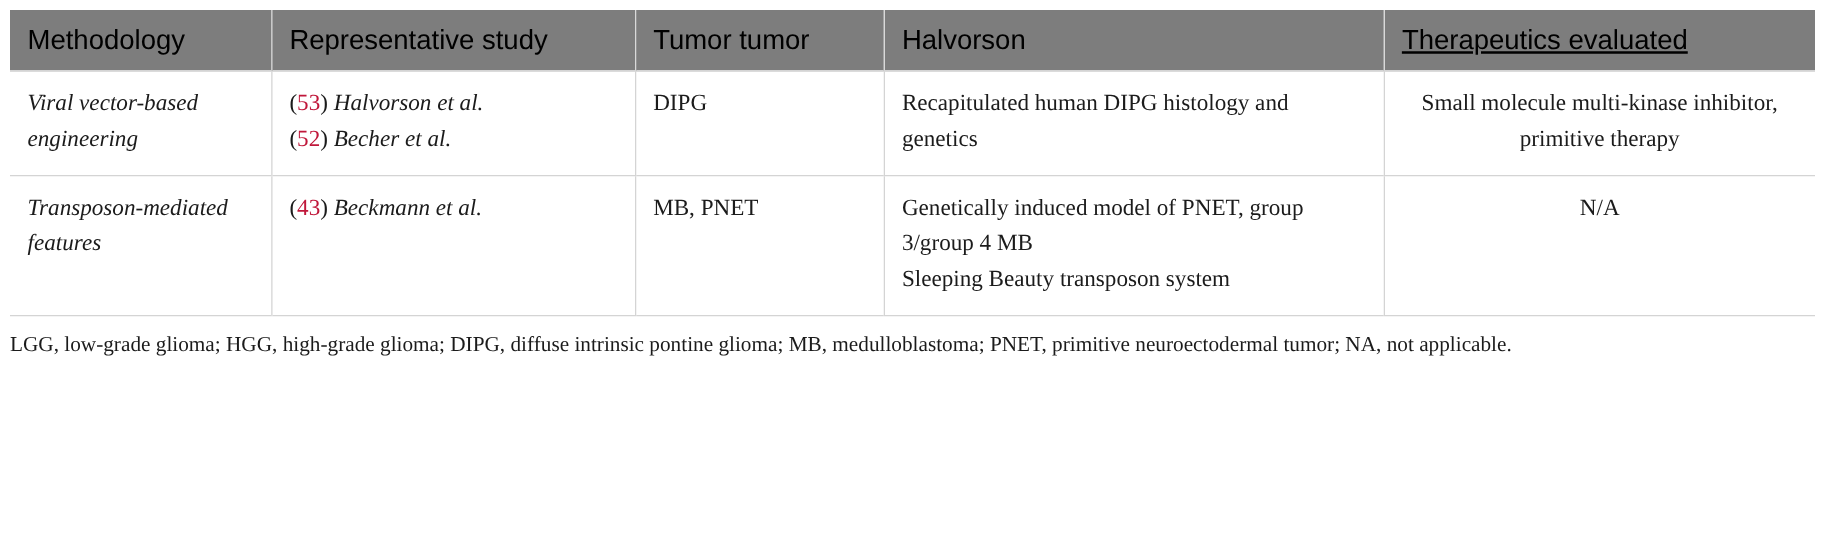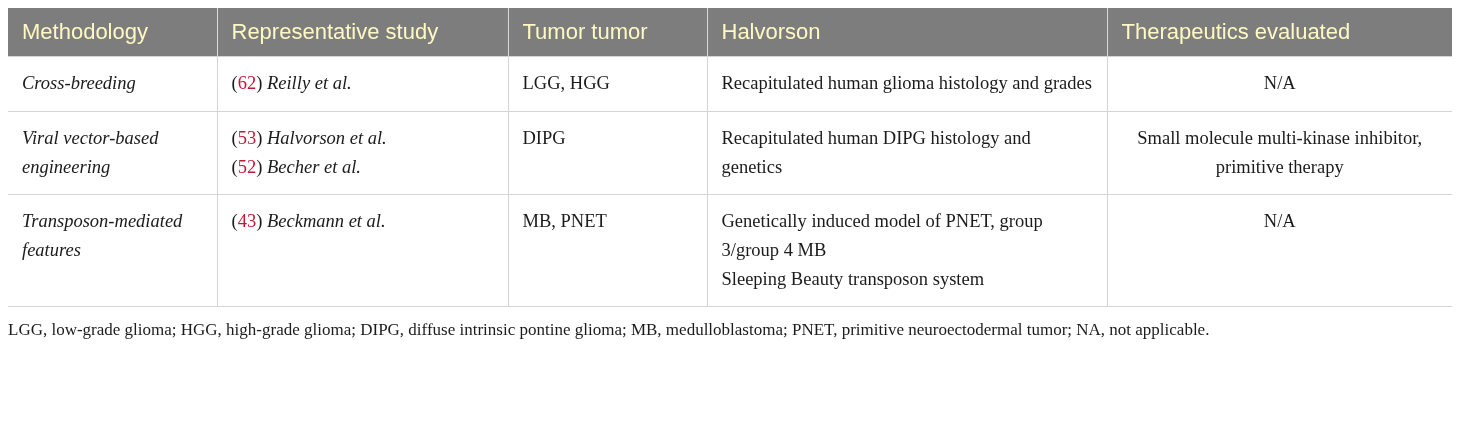--- a/index.html
+++ b/index.html
@@ -22,32 +22,33 @@
 
   table.data-table {
     border-collapse: collapse;
     width: 1444px;
     table-layout: fixed;
     border-bottom: 1px solid #d4d4d4;
   }
 
   table.data-table thead th {
     background: #7d7d7d;
-    color: #fef9c3;
+    color: #000000;
     font-family: "Liberation Sans", "DejaVu Sans", sans-serif;
     font-weight: 400;
     font-size: 22px;
     line-height: 1.15;
     text-align: left;
     padding: 11px 14px 12px 14px;
     vertical-align: middle;
     border-right: 1px solid #d9d9d9;
   }
   table.data-table thead th:last-child {
     border-right: none;
+    text-decoration: underline;
   }
 
   table.data-table tbody td {
     font-size: 18.5px;
     line-height: 1.55;
     color: #1b1b1b;
     padding: 12px 14px 13px 14px;
     vertical-align: top;
     border-top: 1px solid #d4d4d4;
     border-right: 1px solid #d4d4d4;
@@ -116,31 +117,20 @@
       <tr>
         <th>Methodology</th>
         <th>Representative study</th>
         <th>Tumor tumor</th>
         <th>Halvorson</th>
         <th>Therapeutics evaluated</th>
       </tr>
     </thead>
     <tbody id="table-body">
         <tr>
-          <td class="col-methodology">Cross-breeding</td>
-          <td class="col-study">
-            <span class="study-line"><span class="paren">(</span><span class="ref-num">62</span><span class="paren">)</span><span> Reilly et al.</span></span>
-          </td>
-          <td class="col-tumor">LGG, HGG</td>
-          <td class="col-features">
-            <span class="feat-line"><span>Recapitulated human glioma histology and grades</span></span>
-          </td>
-          <td class="col-therapeutics">N/A</td>
-        </tr>
-        <tr>
           <td class="col-methodology">Viral vector-based engineering</td>
           <td class="col-study">
             <span class="study-line"><span class="paren">(</span><span class="ref-num">53</span><span class="paren">)</span><span> Halvorson et al.</span></span>
             <span class="study-line"><span class="paren">(</span><span class="ref-num">52</span><span class="paren">)</span><span> Becher et al.</span></span>
           </td>
           <td class="col-tumor">DIPG</td>
           <td class="col-features">
             <span class="feat-line"><span>Recapitulated human DIPG histology and genetics</span></span>
           </td>
           <td class="col-therapeutics">Small molecule multi-kinase inhibitor, primitive therapy</td>

